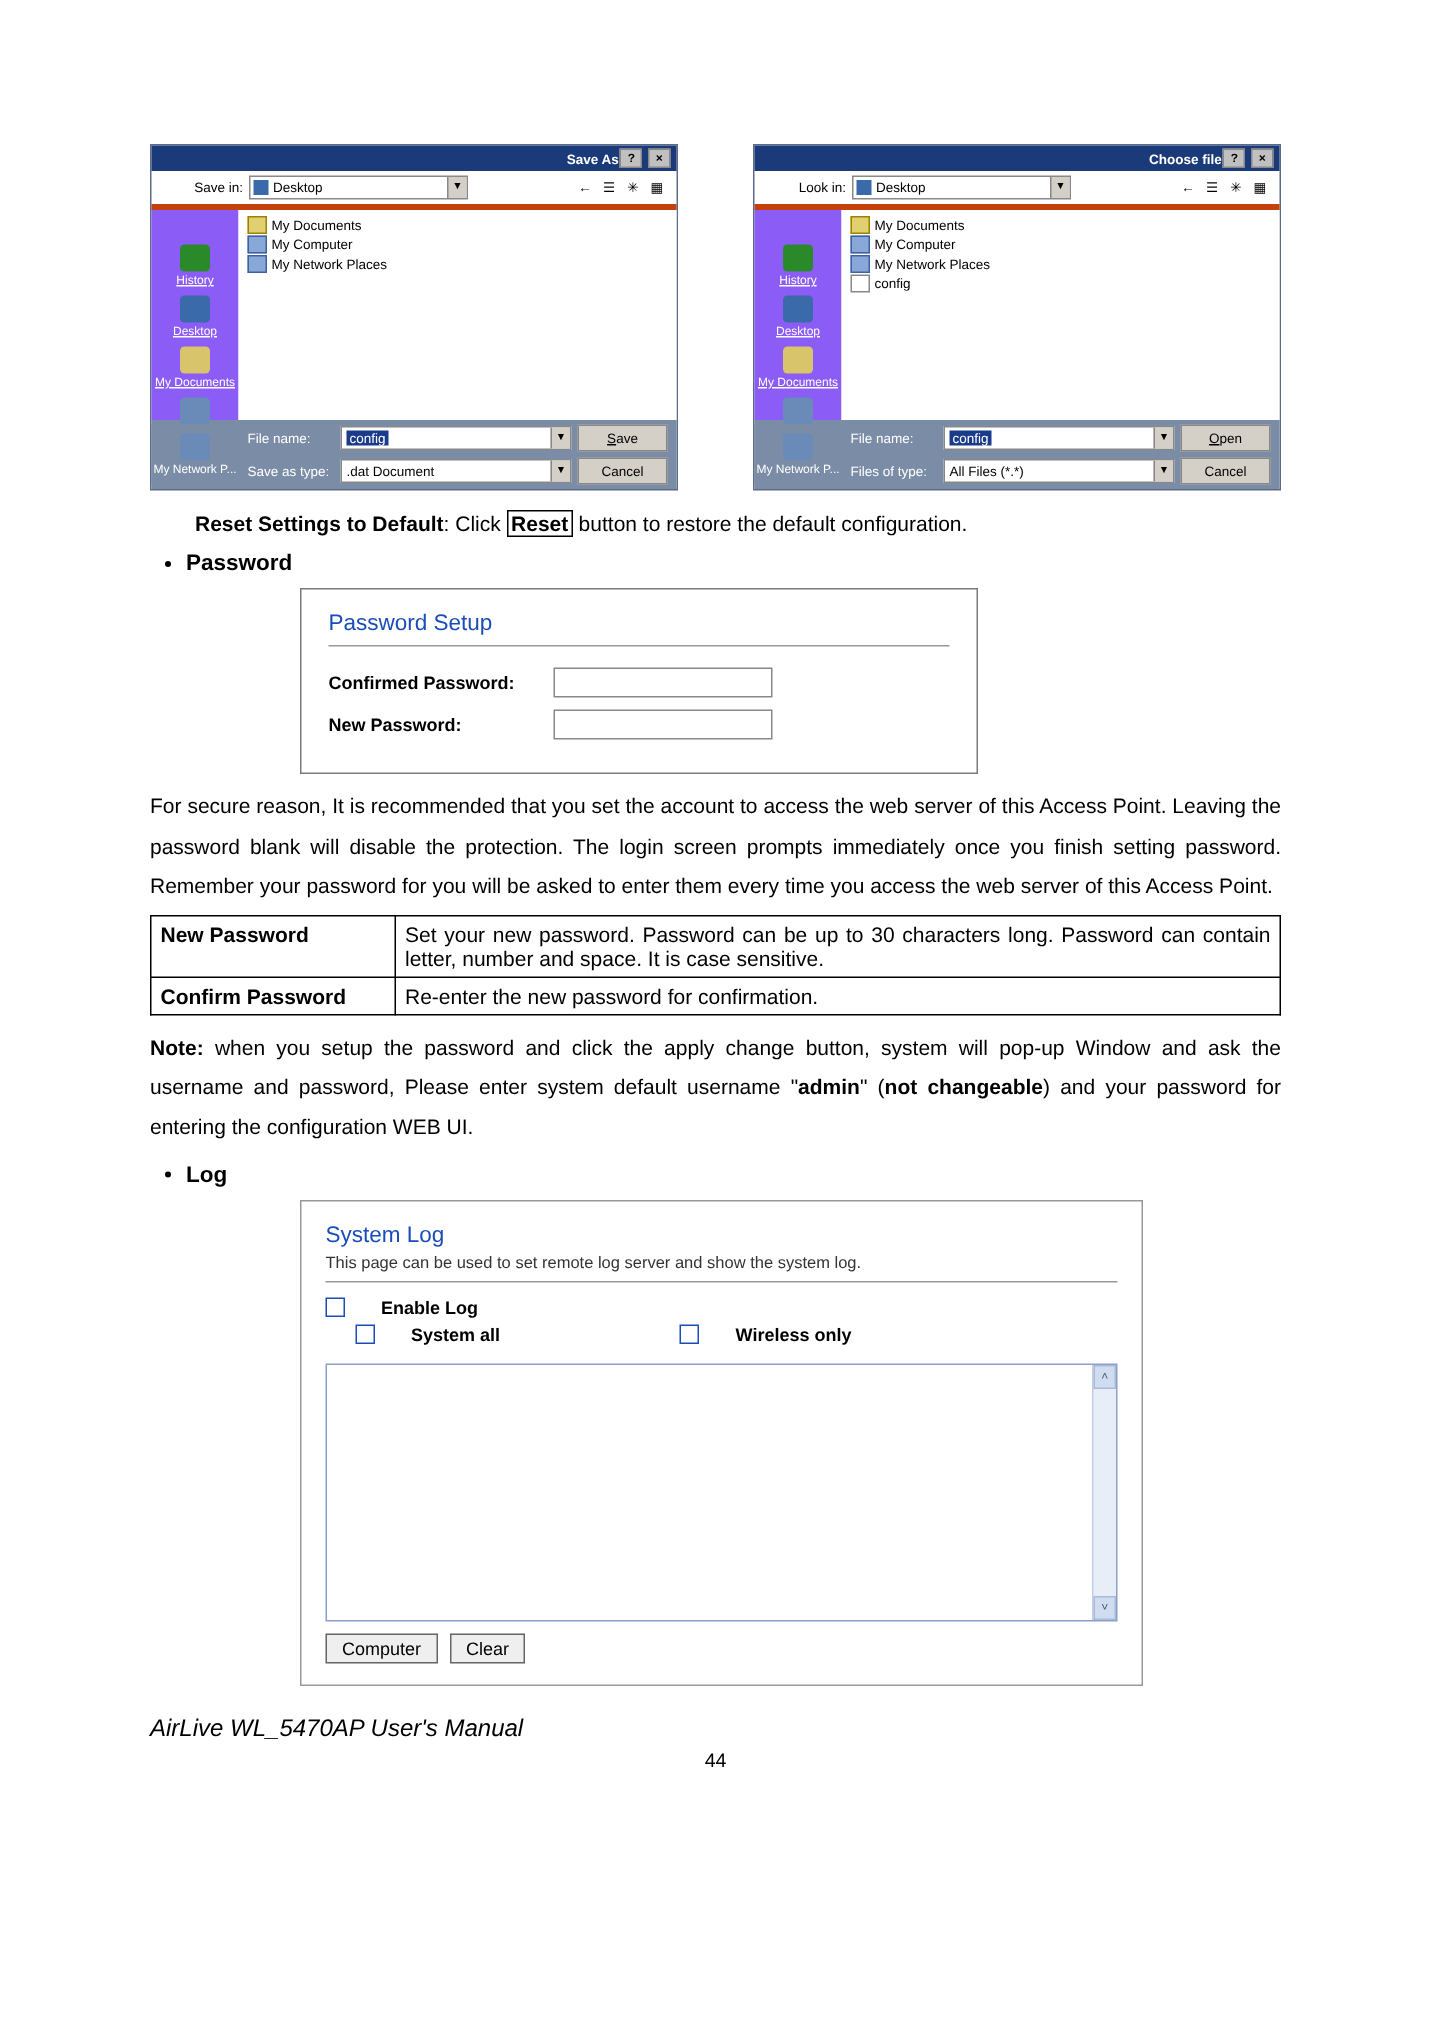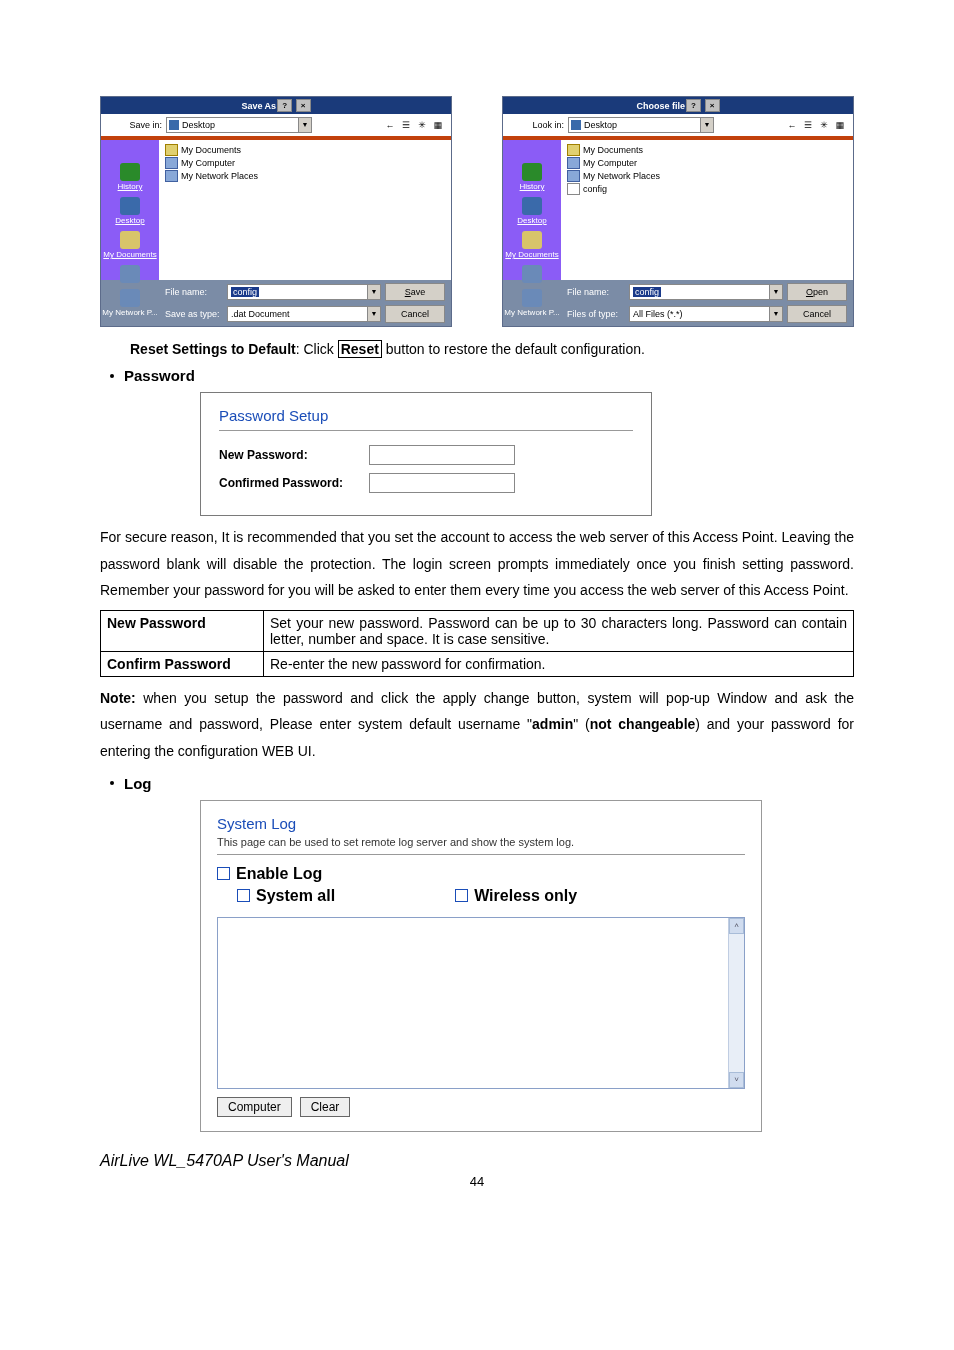--- a/index.html
+++ b/index.html
@@ -26,21 +26,21 @@
     border: 1px solid #5c6b8a;
     background: #fff;
     font-size: 9px;
     position: relative;
   }
   .dlg-title {
     background: #1a3a7a;
     color: #fff;
     display: flex;
     align-items: center;
-    justify-content: center;
+    justify-content: flex-end;
     padding: 2px 4px;
     font-weight: bold;
   }
   .dlg-title-icons span {
     display:inline-block;
     width:13px; height:11px;
     background:#c0c0c0;
     border:1px solid #888;
     margin-left:1px;
     text-align:center;
@@ -247,21 +247,21 @@
   .log-panel .subtitle {
     font-size:11px;
     color:#333;
     margin:3px 0 4px 0;
   }
   .log-options {
     border-top:1px solid #999;
     margin-top:6px;
     padding-top:10px;
   }
-  .chk-row { display:flex; align-items:center; gap:6px; font-size:16px;}
+  .chk-row { display:flex; align-items:center; gap:24px; font-size:12px;}
   .chk {
     width:11px; height:11px; border:1px solid #1a4db8;
   }
   .chk-row.sub { margin-left:20px; margin-top:4px;}
   .log-textarea {
     margin:12px 0 8px 0;
     height:170px;
     border:1px solid #8aa0c8;
     background:#fff;
     position:relative;
@@ -444,25 +444,25 @@
     <div class="bullet-row">
       <span class="bullet-dot"></span>
       <span class="bullet-label">Password</span>
     </div>
 
     <div class="panel" style="width:450px;">
       <div class="panel-inner">
         <div class="panel-title">Password Setup</div>
         <div class="hr"></div>
         <div class="form-row">
+          <span class="lbl">Confirmed Password:</span>
+          <input type="text" style="">
+        </div>
+        <div class="form-row">
           <span class="lbl">New Password:</span>
-          <input type="text" style="">
-        </div>
-        <div class="form-row">
-          <span class="lbl">Confirmed Password:</span>
           <input type="text" style="">
         </div>
       </div>
     </div>
 
     <div class="para">For secure reason, It is recommended that you set the account to access the web server of this Access Point. Leaving the password blank will disable the protection. The login screen prompts immediately once you finish setting password. Remember your password for you will be asked to enter them every time you access the web server of this Access Point.</div>
 
     <table class="def">
       <tbody>
           <tr>

